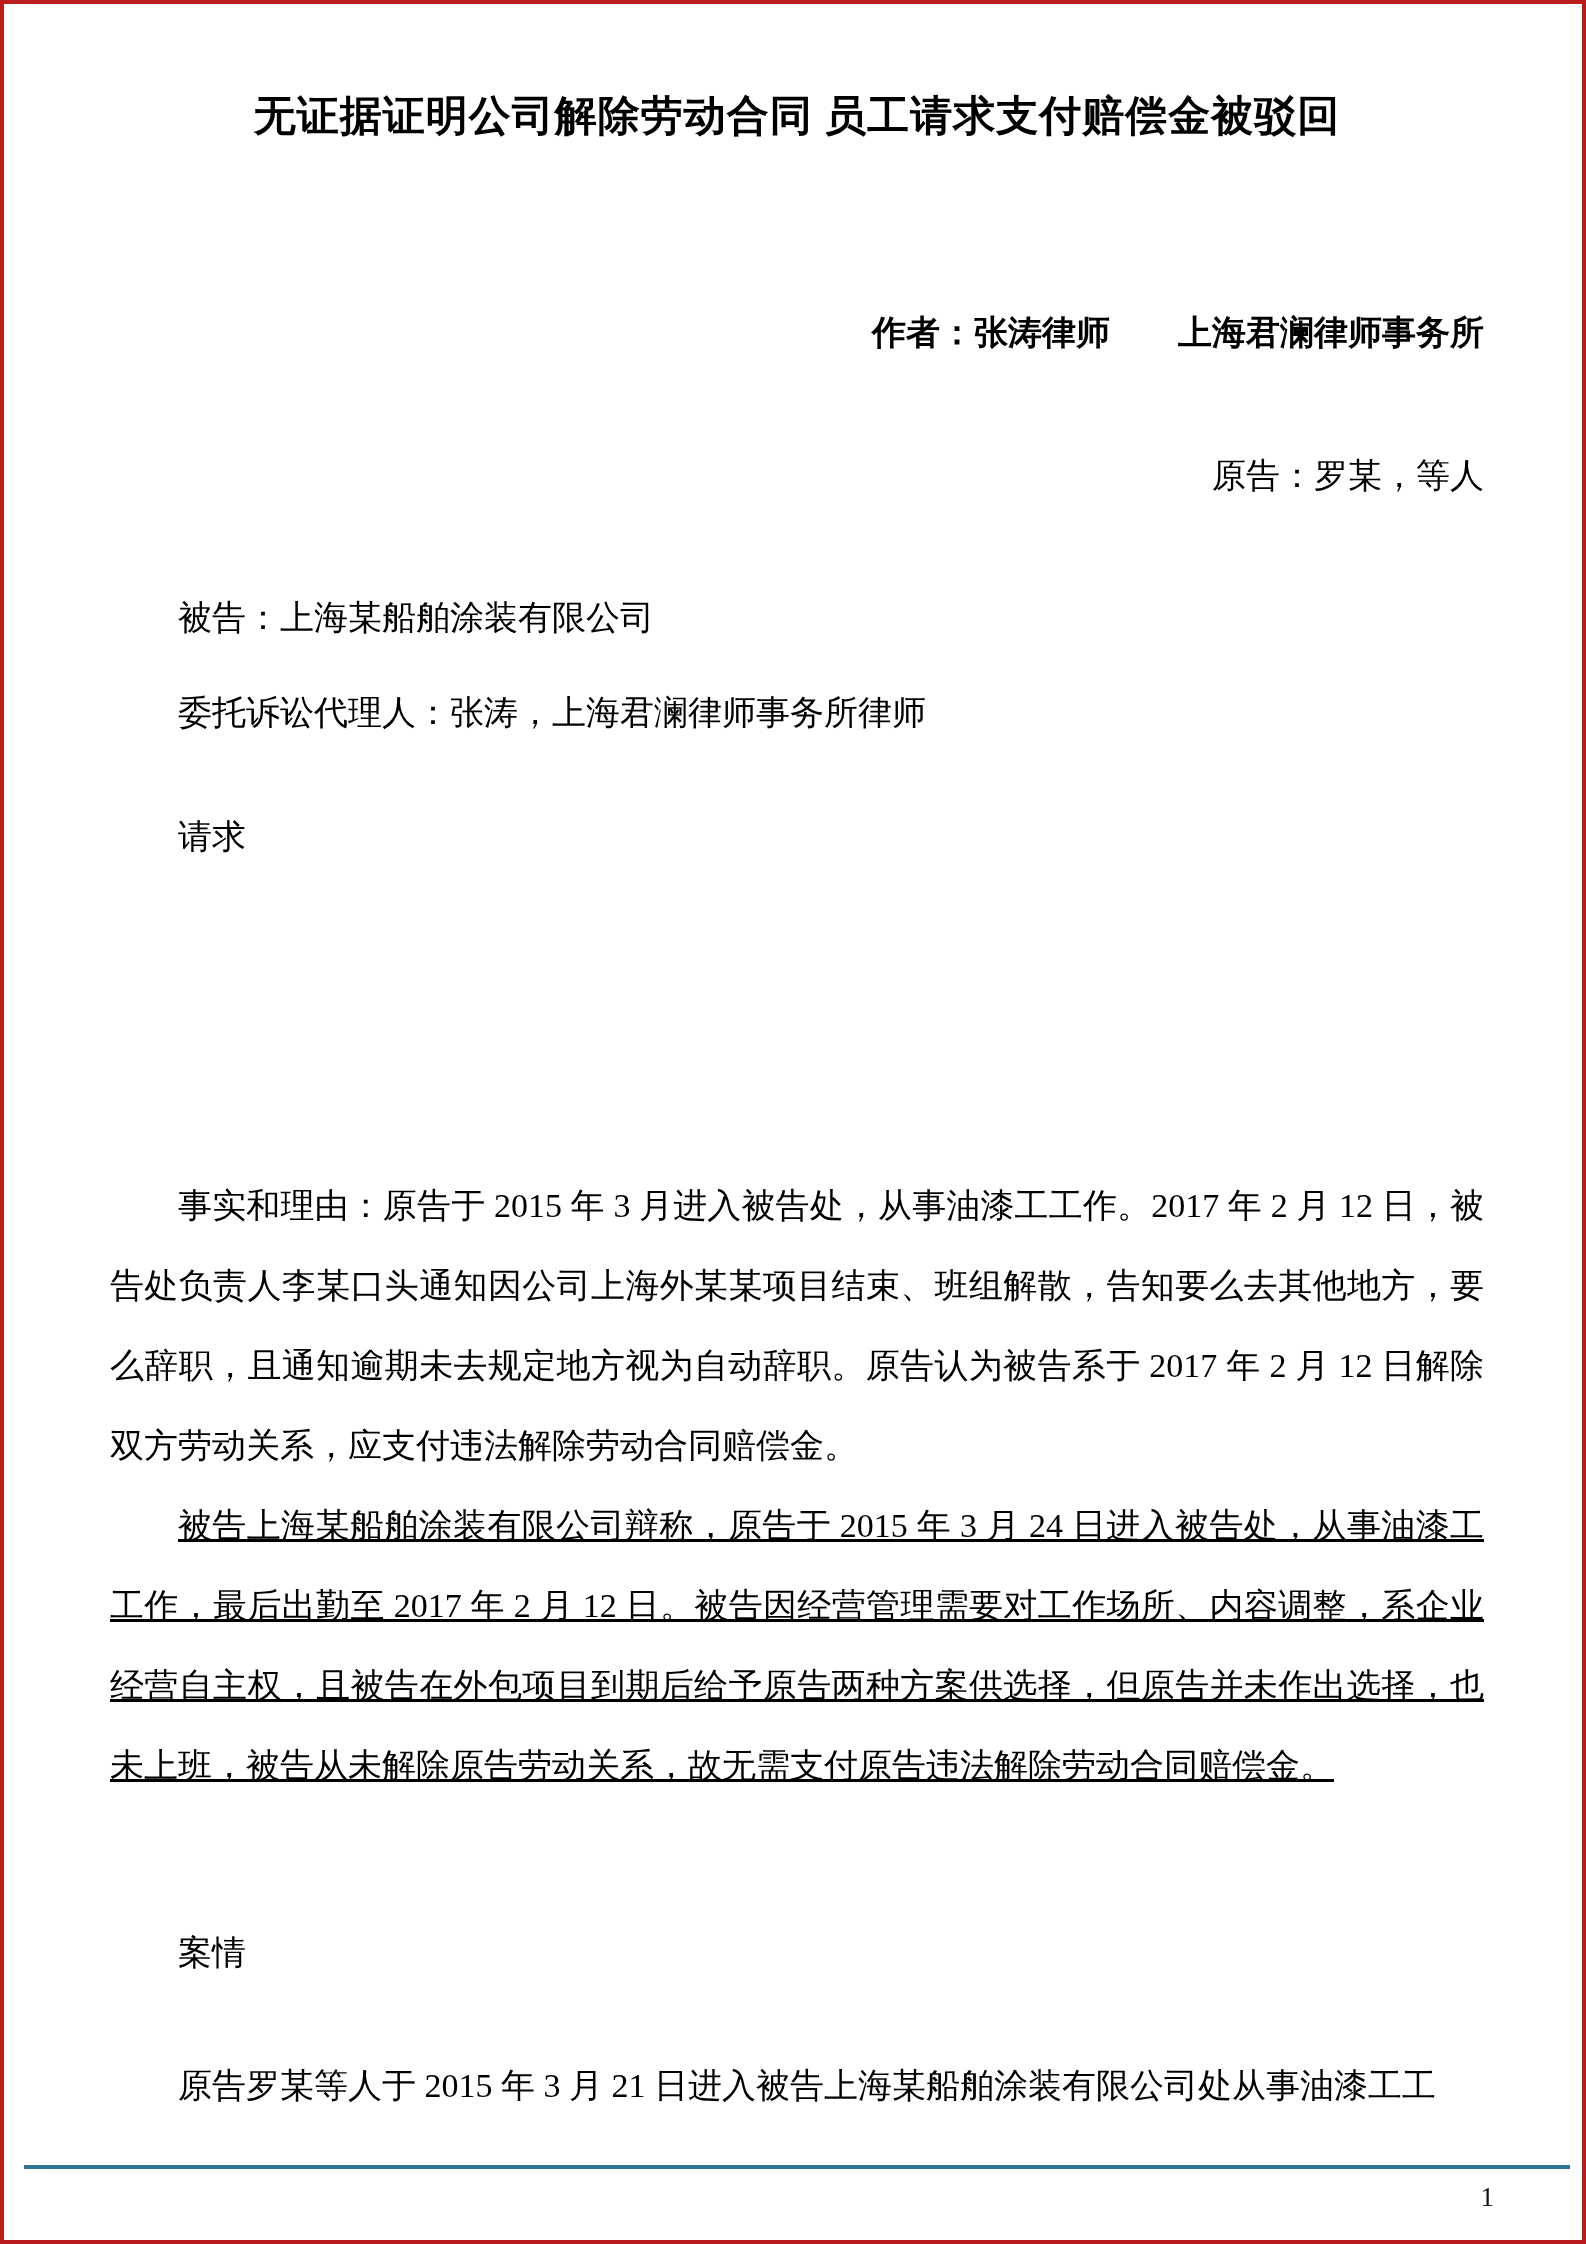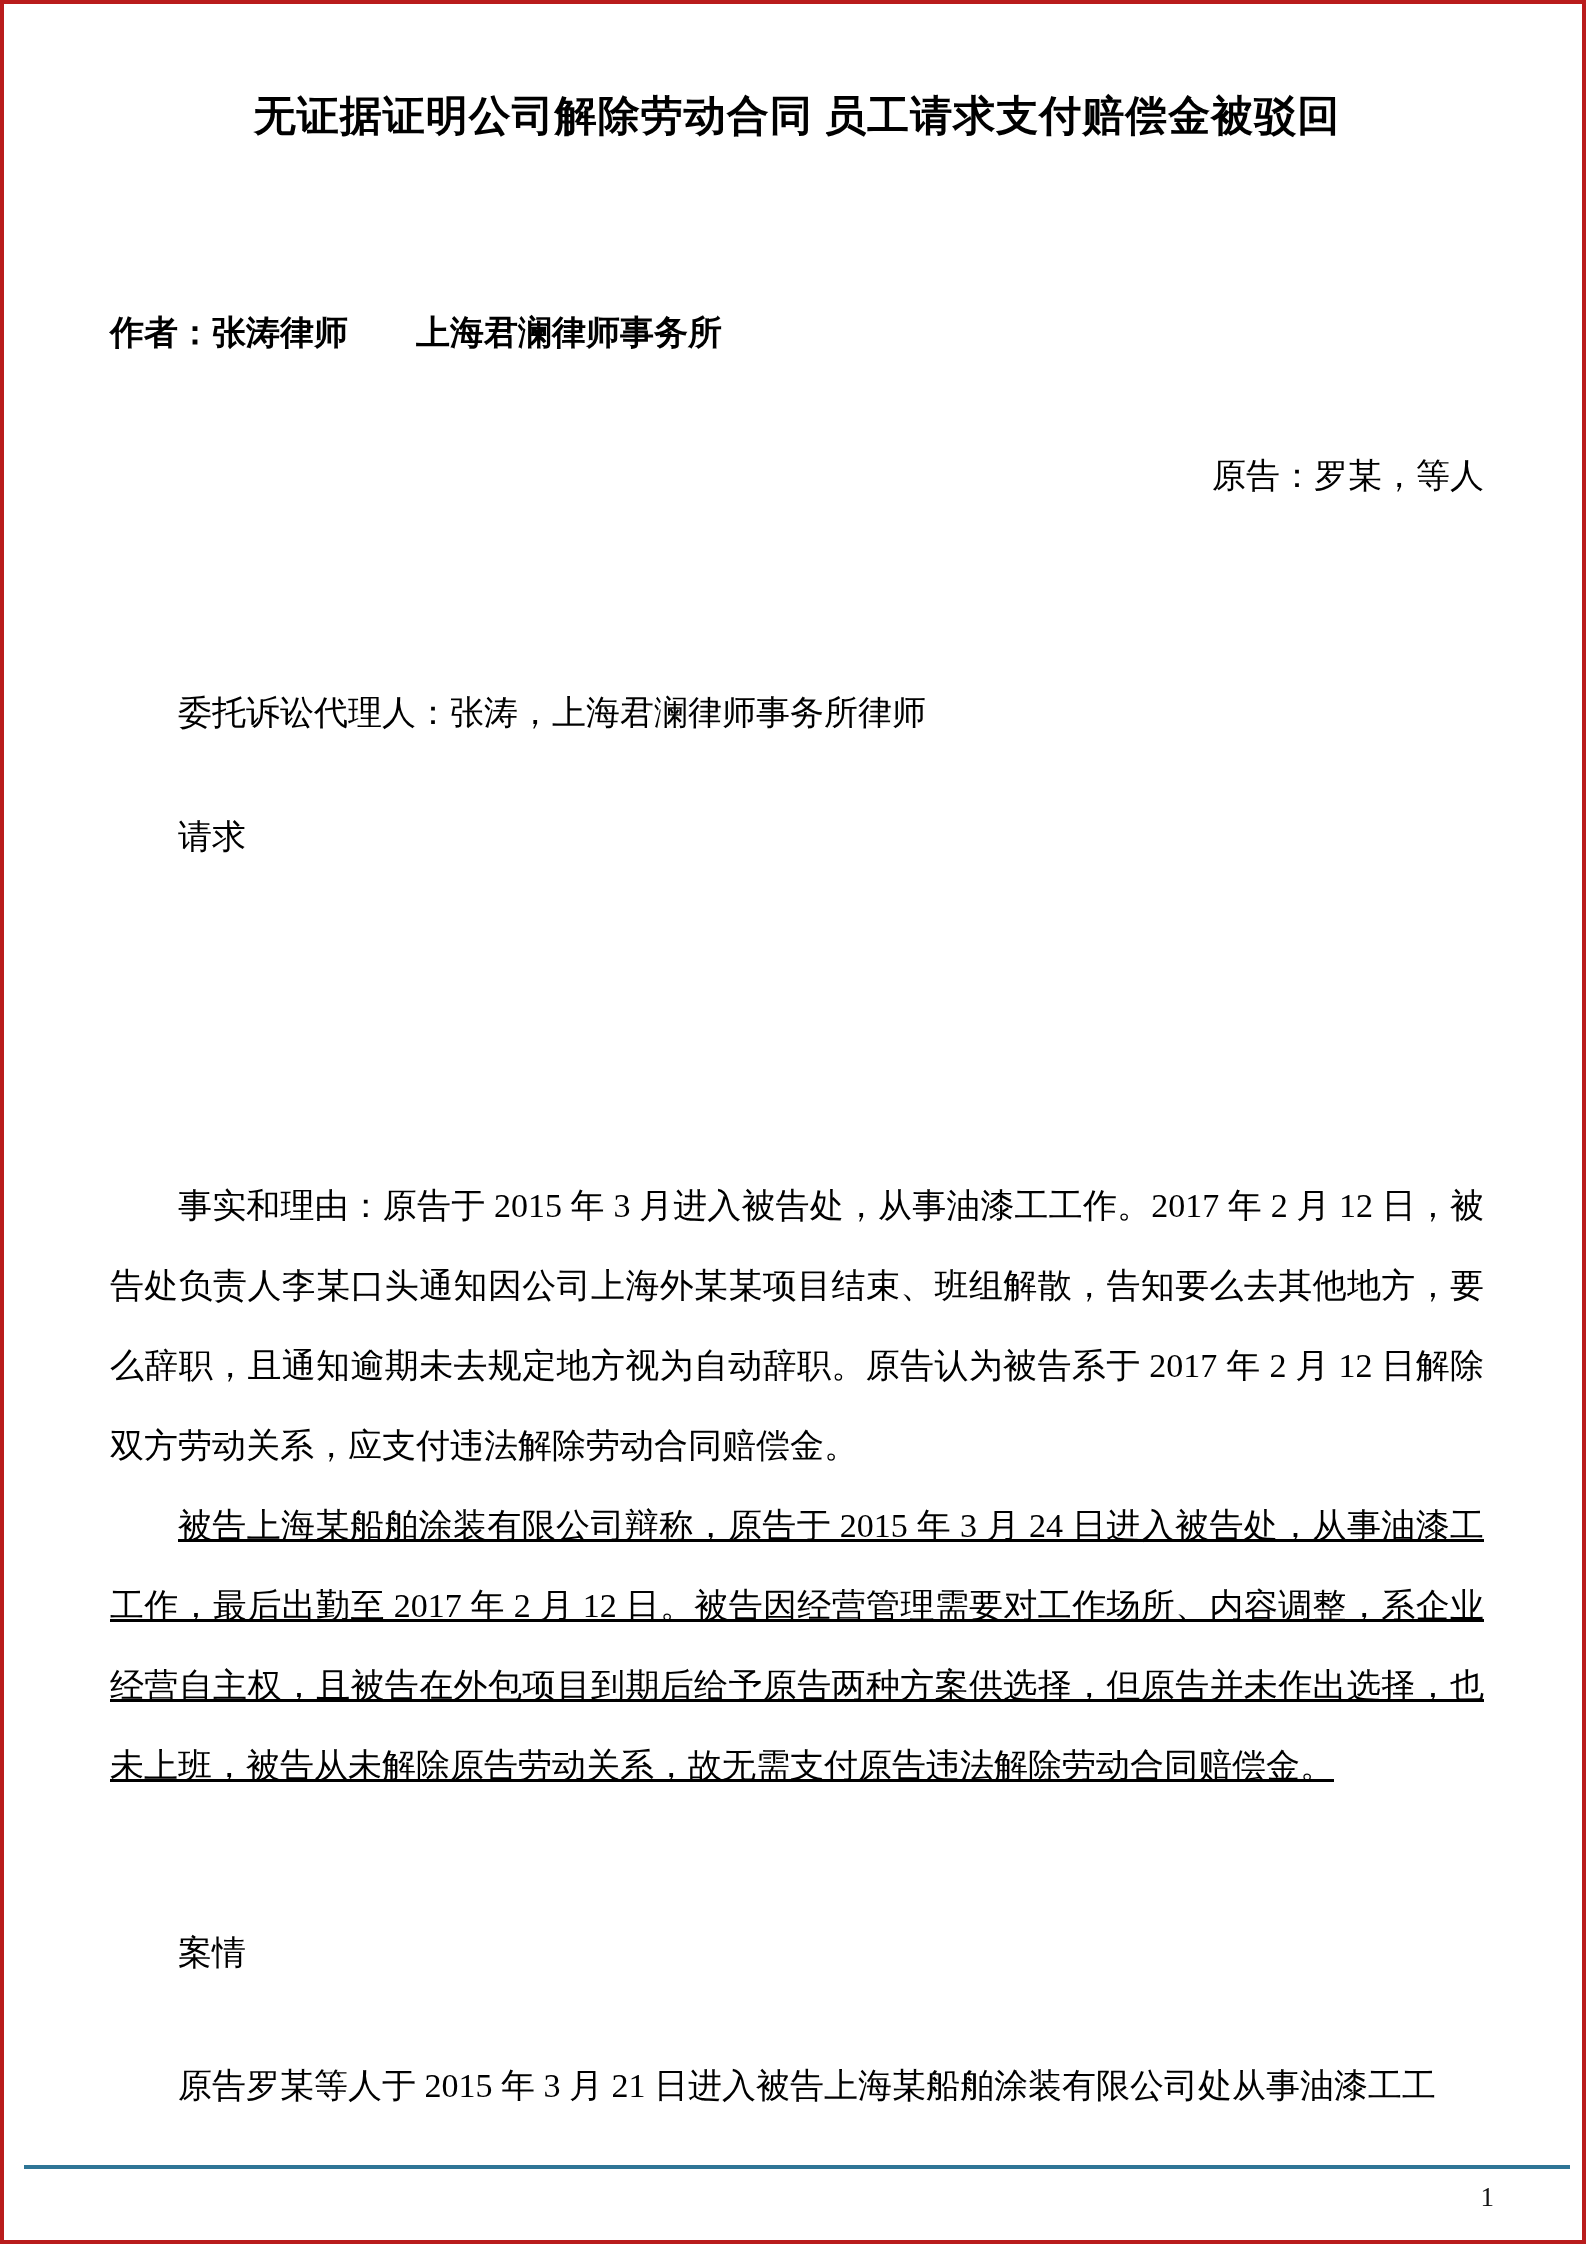--- a/index.html
+++ b/index.html
@@ -27,21 +27,21 @@
     font-size: 42px;
     font-weight: bold;
     letter-spacing: 1px;
     white-space: nowrap;
   }
   .byline {
     position: absolute;
     top: 306px;
     left: 106px;
     width: 1374px;
-    text-align: left;
+    text-align: right;
     font-size: 34px;
     font-weight: bold;
   }
   .line-block {
     position: absolute;
     left: 106px;
     width: 1374px;
     font-size: 34px;
     line-height: 48px;
     text-indent: 68px;
@@ -95,20 +95,21 @@
 <body>
 
 <div class="page">
 
   <div class="doc-title">无证据证明公司解除劳动合同 员工请求支付赔偿金被驳回</div>
 
   <div class="byline">作者：张涛律师　　上海君澜律师事务所</div>
 
   <div class="line-block plaintiff-line">原告：罗某，等人</div>
 
+  <div class="line-block defendant-line">被告：上海某船舶涂装有限公司</div>
 
   <div class="line-block agent-line">委托诉讼代理人：张涛，上海君澜律师事务所律师</div>
 
   <div class="sec-heading heading-request">请求</div>
 
 
   <div class="para para-facts">事实和理由：原告于 2015 年 3 月进入被告处，从事油漆工工作。2017 年 2 月 12 日，被告处负责人李某口头通知因公司上海外某某项目结束、班组解散，告知要么去其他地方，要么辞职，且通知逾期未去规定地方视为自动辞职。原告认为被告系于 2017 年 2 月 12 日解除双方劳动关系，应支付违法解除劳动合同赔偿金。</div>
 
   <div class="para para-defense">被告上海某船舶涂装有限公司辩称，原告于 2015 年 3 月 24 日进入被告处，从事油漆工工作，最后出勤至 2017 年 2 月 12 日。被告因经营管理需要对工作场所、内容调整，系企业经营自主权，且被告在外包项目到期后给予原告两种方案供选择，但原告并未作出选择，也未上班，被告从未解除原告劳动关系，故无需支付原告违法解除劳动合同赔偿金。</div>
 

